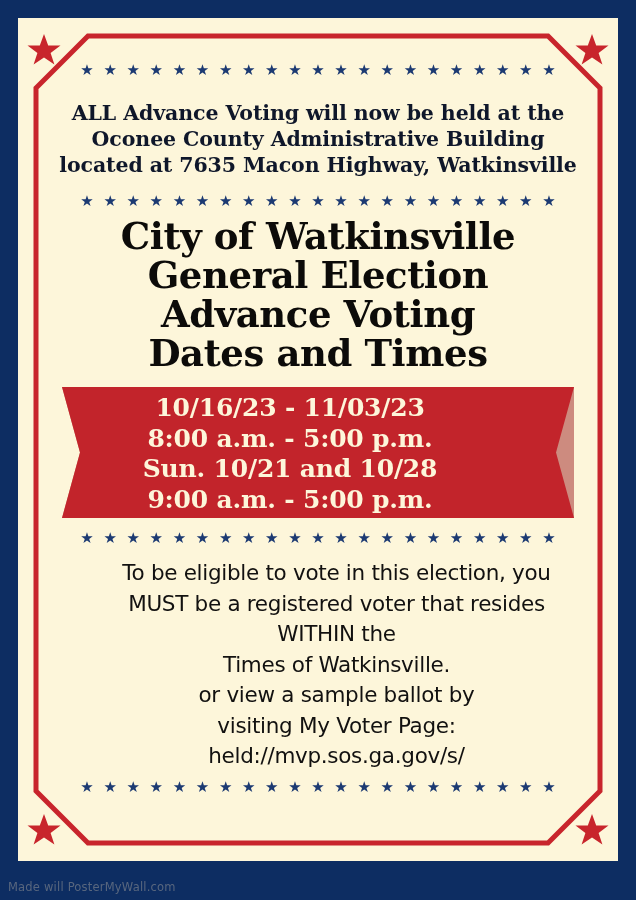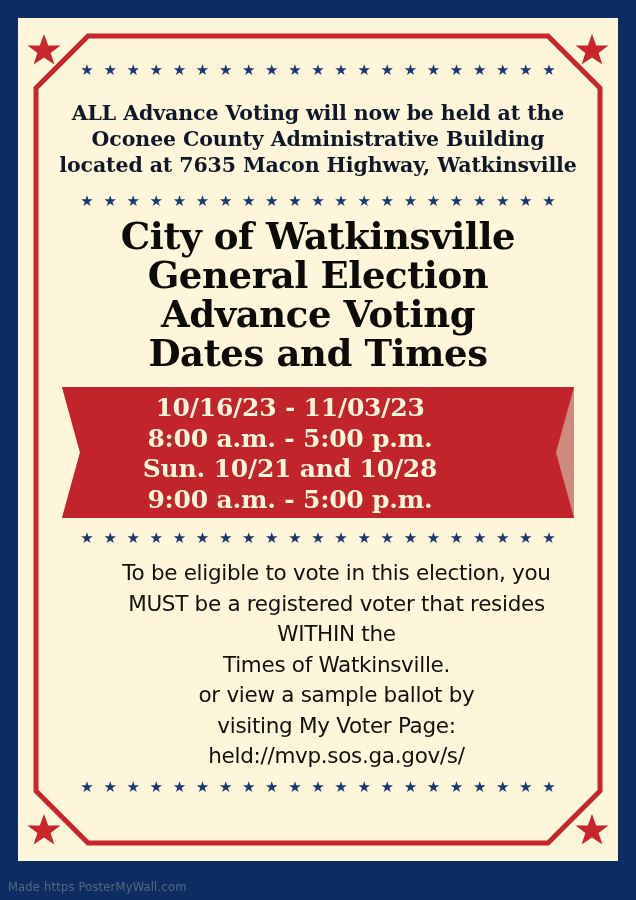--- a/index.html
+++ b/index.html
@@ -213,14 +213,14 @@
         <div>visiting My Voter Page:</div>
         <div>held://mvp.sos.ga.gov/s/</div>
       </div>
 
       <div style="height:8px;"></div>
       <div class="star-row"><span>★</span><span>★</span><span>★</span><span>★</span><span>★</span><span>★</span><span>★</span><span>★</span><span>★</span><span>★</span><span>★</span><span>★</span><span>★</span><span>★</span><span>★</span><span>★</span><span>★</span><span>★</span><span>★</span><span>★</span><span>★</span></div>
 
     </div>
   </div>
 
-  <div class="watermark">Made https PosterMyWall.com</div>
+  <div class="watermark">Made will PosterMyWall.com</div>
 </div>
 
 </body></html>

